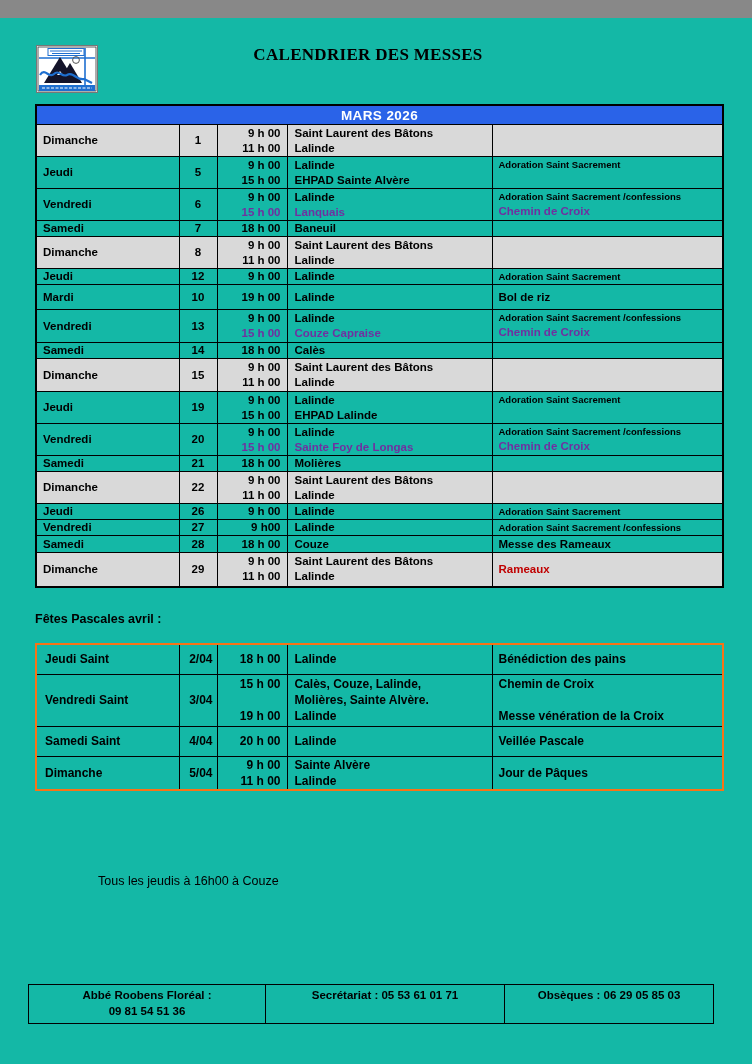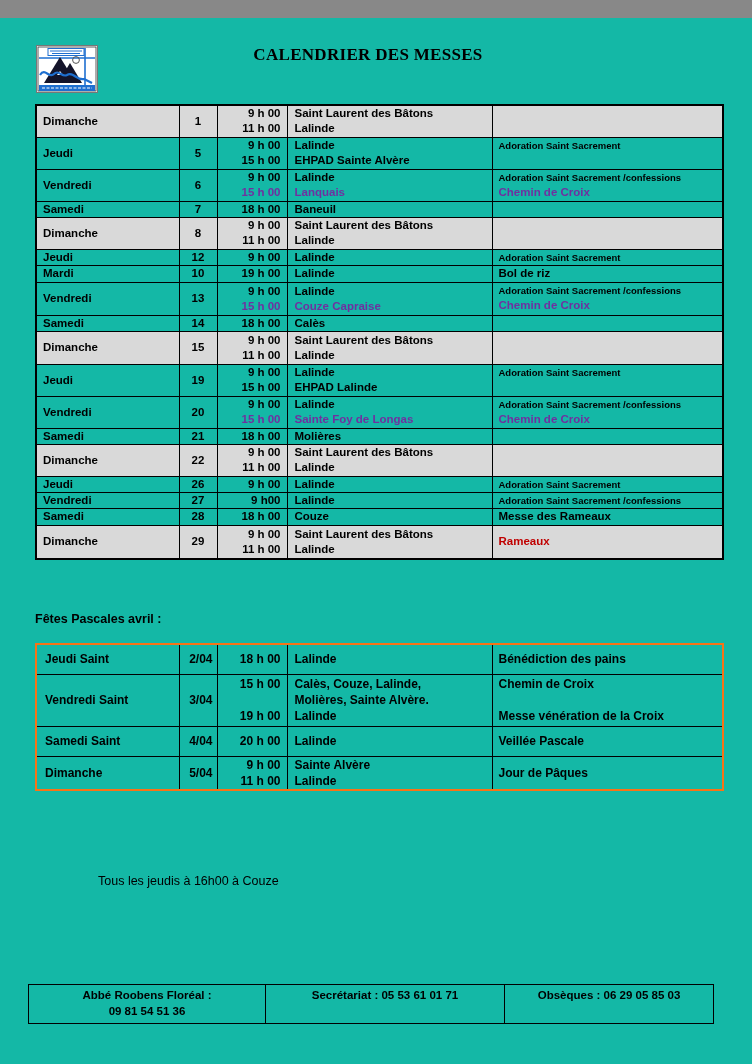--- a/index.html
+++ b/index.html
@@ -81,20 +81,23 @@
 
   <table class="cal-table">
     <colgroup>
         <col style="width:143px">
         <col style="width:38px">
         <col style="width:70px">
         <col style="width:205px">
         <col style="width:231px">
       </colgroup>
     <tbody id="cal-body">
+      <tr>
+        <td class="month-hdr" colspan="5">MARS 2026</td>
+      </tr>
     <tr class="shaded" style="height: 32px;">
           <td class="c-day">
             <div class="ln">Dimanche</div>
           </td>
           <td class="c-num">
             <div class="ln">1</div>
           </td>
           <td class="c-time">
             <div class="ln">9 h 00</div>
             <div class="ln">11 h 00</div>
@@ -186,21 +189,21 @@
           <td class="c-time">
             <div class="ln">9 h 00</div>
           </td>
           <td class="c-place">
             <div class="ln">Lalinde</div>
           </td>
           <td class="c-note vtop">
             <div class="ln small">Adoration Saint Sacrement</div>
           </td>
         </tr>
-        <tr style="height: 17px;">
+        <tr style="height: 25px;">
           <td class="c-day">
             <div class="ln">Mardi</div>
           </td>
           <td class="c-num">
             <div class="ln">10</div>
           </td>
           <td class="c-time">
             <div class="ln">19 h 00</div>
           </td>
           <td class="c-place">

